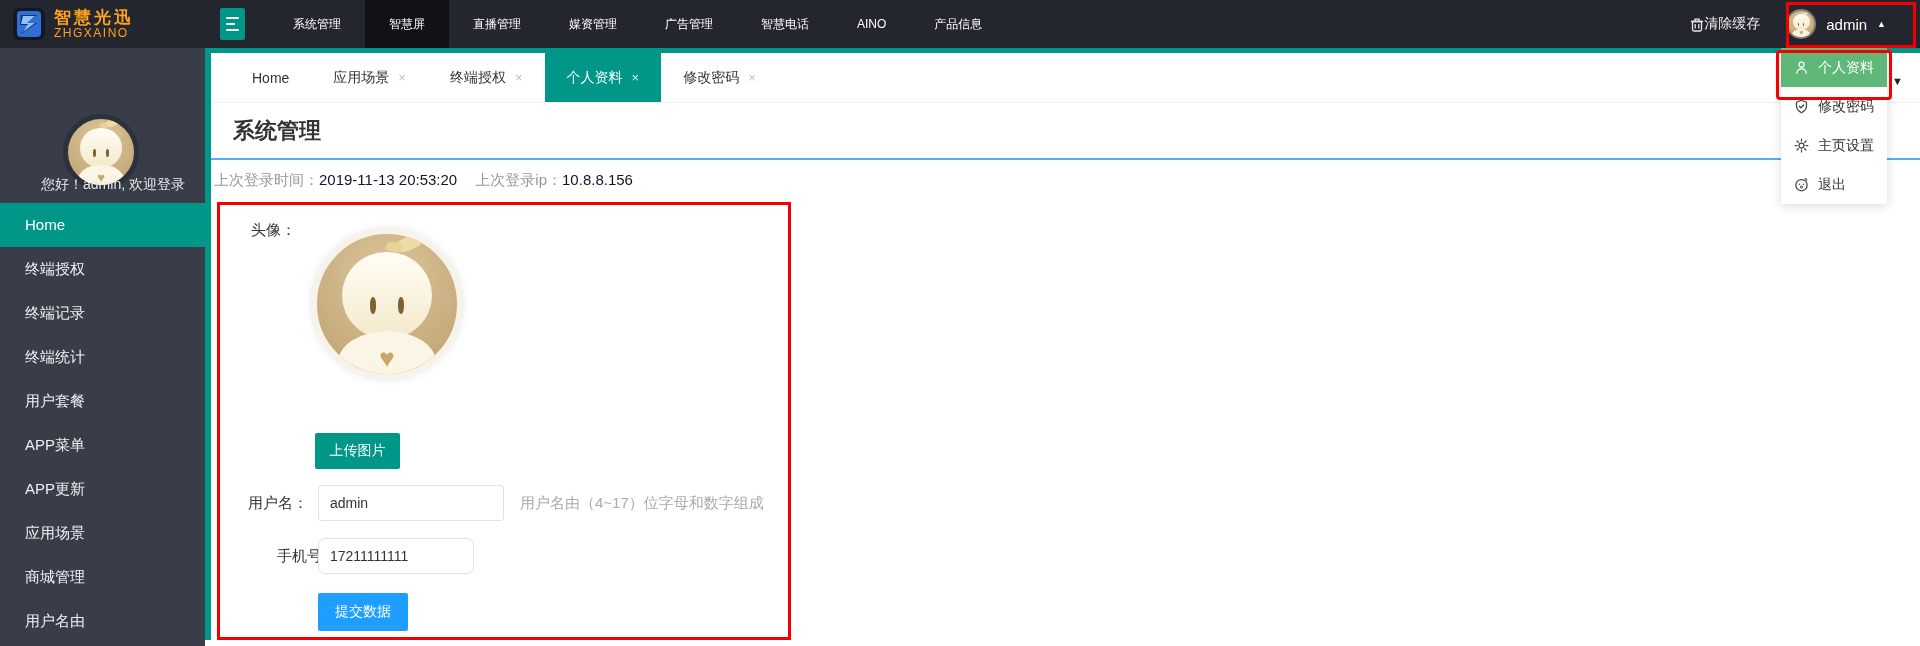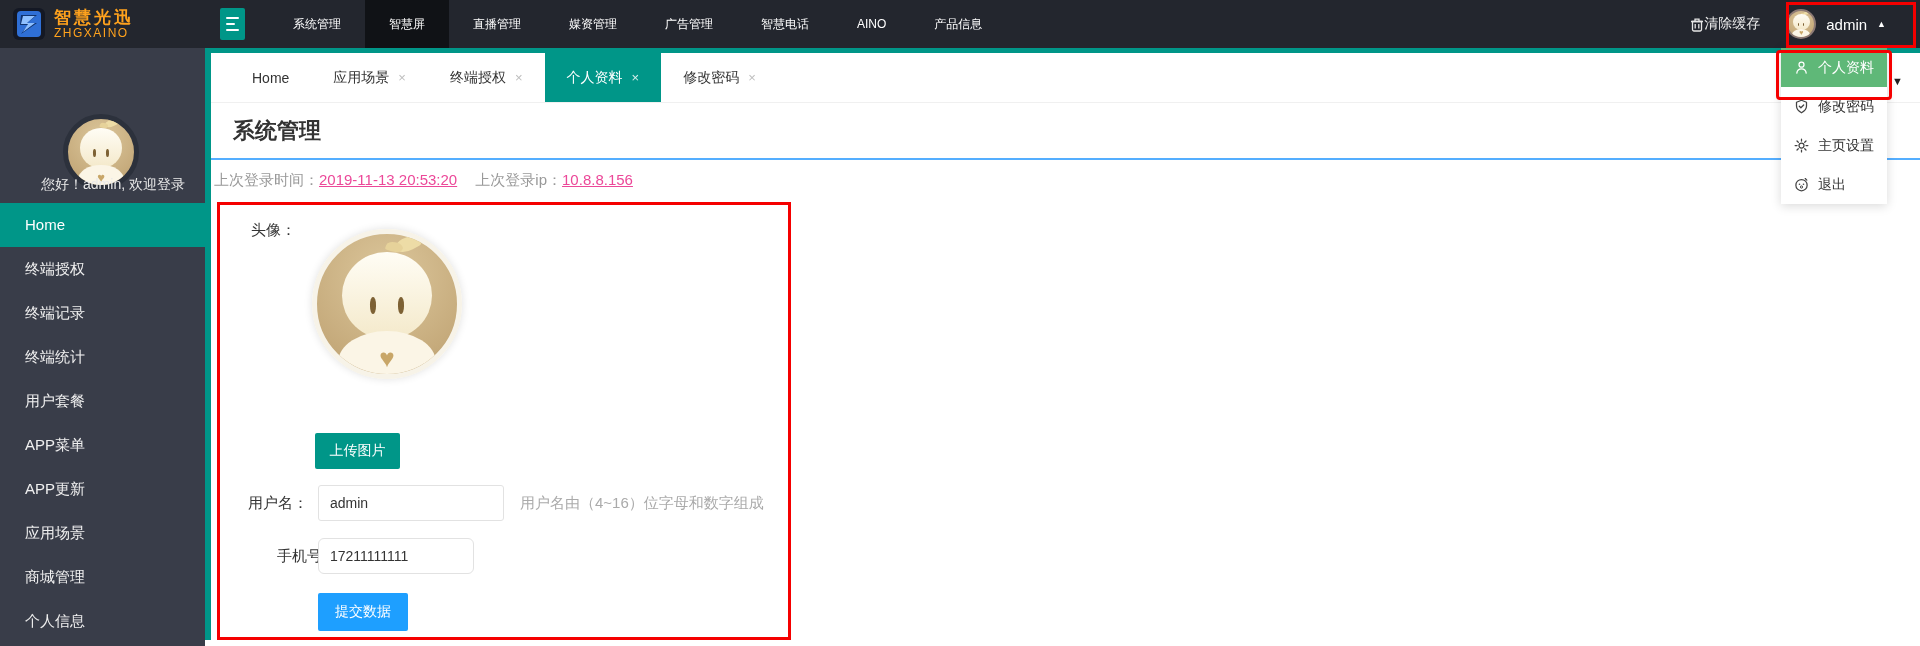--- a/index.html
+++ b/index.html
@@ -66,21 +66,21 @@
     border-bottom:1px solid #f0f0f0; display:flex; align-items:stretch; padding-left:19px; }
   .tab { display:flex; align-items:center; gap:9px; padding:0 22px; font-size:14px; color:#333; cursor:pointer; white-space:nowrap; }
   .tab .x { color:#bdbdbd; font-size:13px; }
   .tab.active { background:#009688; color:#fff; }
   .tab.active .x { color:#d8efec; }
   .tab-caret { position:absolute; right:17px; top:0; height:50px; line-height:56px; color:#222; font-size:11px; cursor:pointer; }
   .page-title { position:absolute; left:22px; top:63px; font-size:22px; font-weight:bold; color:#333; }
   .blue-line { position:absolute; left:0; right:0; top:105px; height:2px; background:#54aeff; }
   .login-row { position:absolute; left:3px; top:118px; font-size:15px; white-space:nowrap; }
   .login-row .lbl { color:#999; }
-  .login-row .val { color:#ec4899;text-decoration:underline; }
+  .login-row .val { color:#0f172a; }
   .login-row .gap { display:inline-block; width:14px; }
 
   
   .red-box-form { position:absolute; left:217px; top:202px; width:574px; height:438px;
     border:3px solid #f50000; z-index:15; }
   .red-box-user { position:absolute; left:1786px; top:2px; width:130px; height:46px;
     border:3px solid #f50000; z-index:60; }
   .red-box-drop { position:absolute; left:1776px; top:50px; width:116px; height:50px;
     border:3px solid #f50000; border-radius:4px; z-index:60; }
 
@@ -178,21 +178,21 @@
     <ul class="side-menu">
       <li class="side-item active">Home</li>
       <li class="side-item">终端授权</li>
       <li class="side-item">终端记录</li>
       <li class="side-item">终端统计</li>
       <li class="side-item">用户套餐</li>
       <li class="side-item">APP菜单</li>
       <li class="side-item">APP更新</li>
       <li class="side-item">应用场景</li>
       <li class="side-item">商城管理</li>
-      <li class="side-item">个人信息</li>
+      <li class="side-item">用户名由</li>
     </ul>
   </aside>
   <div class="side-accent"></div>
 
   <main class="main">
     <div class="tabbar">
       <span class="tab">
         <span>Home</span>
       </span>
       <span class="tab">
@@ -231,21 +231,21 @@
       <div class="face"></div>
         <div class="bod"></div>
       <div class="eye l"></div>
         <div class="eye r"></div>
       <div class="heart">♥</div>
     </div>
     <button class="btn btn-upload">上传图片</button>
 
     <span class="form-label" style="left:28px; top:289px;">用户名：</span>
     <input class="txt-input input-username" value="admin" style="">
-    <span class="hint">用户名由（4~16）位字母和数字组成</span>
+    <span class="hint">用户名由（4~17）位字母和数字组成</span>
 
     <span class="form-label" style="left:28px; top:342px;margin-left:29px;">手机号：</span>
     <input class="txt-input input-phone" value="17211111111" style="">
 
     <button class="btn btn-submit">提交数据</button>
   </div>
 
   <div class="dropdown">
     <div class="drop-item active">
       <svg width="15" height="15" viewBox="0 0 24 24">

